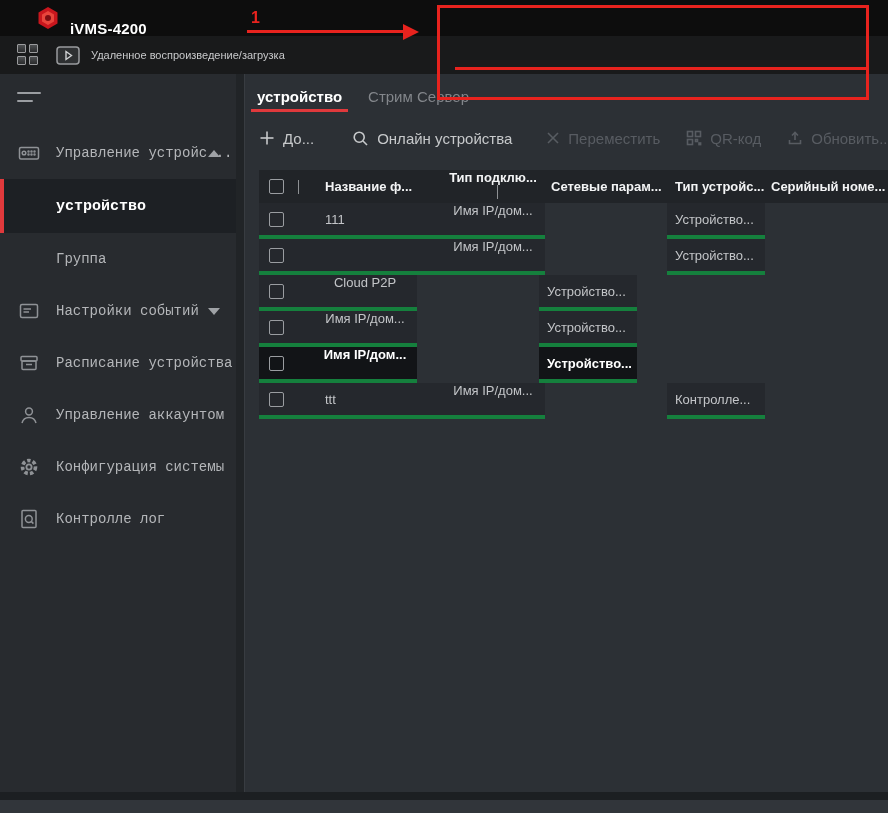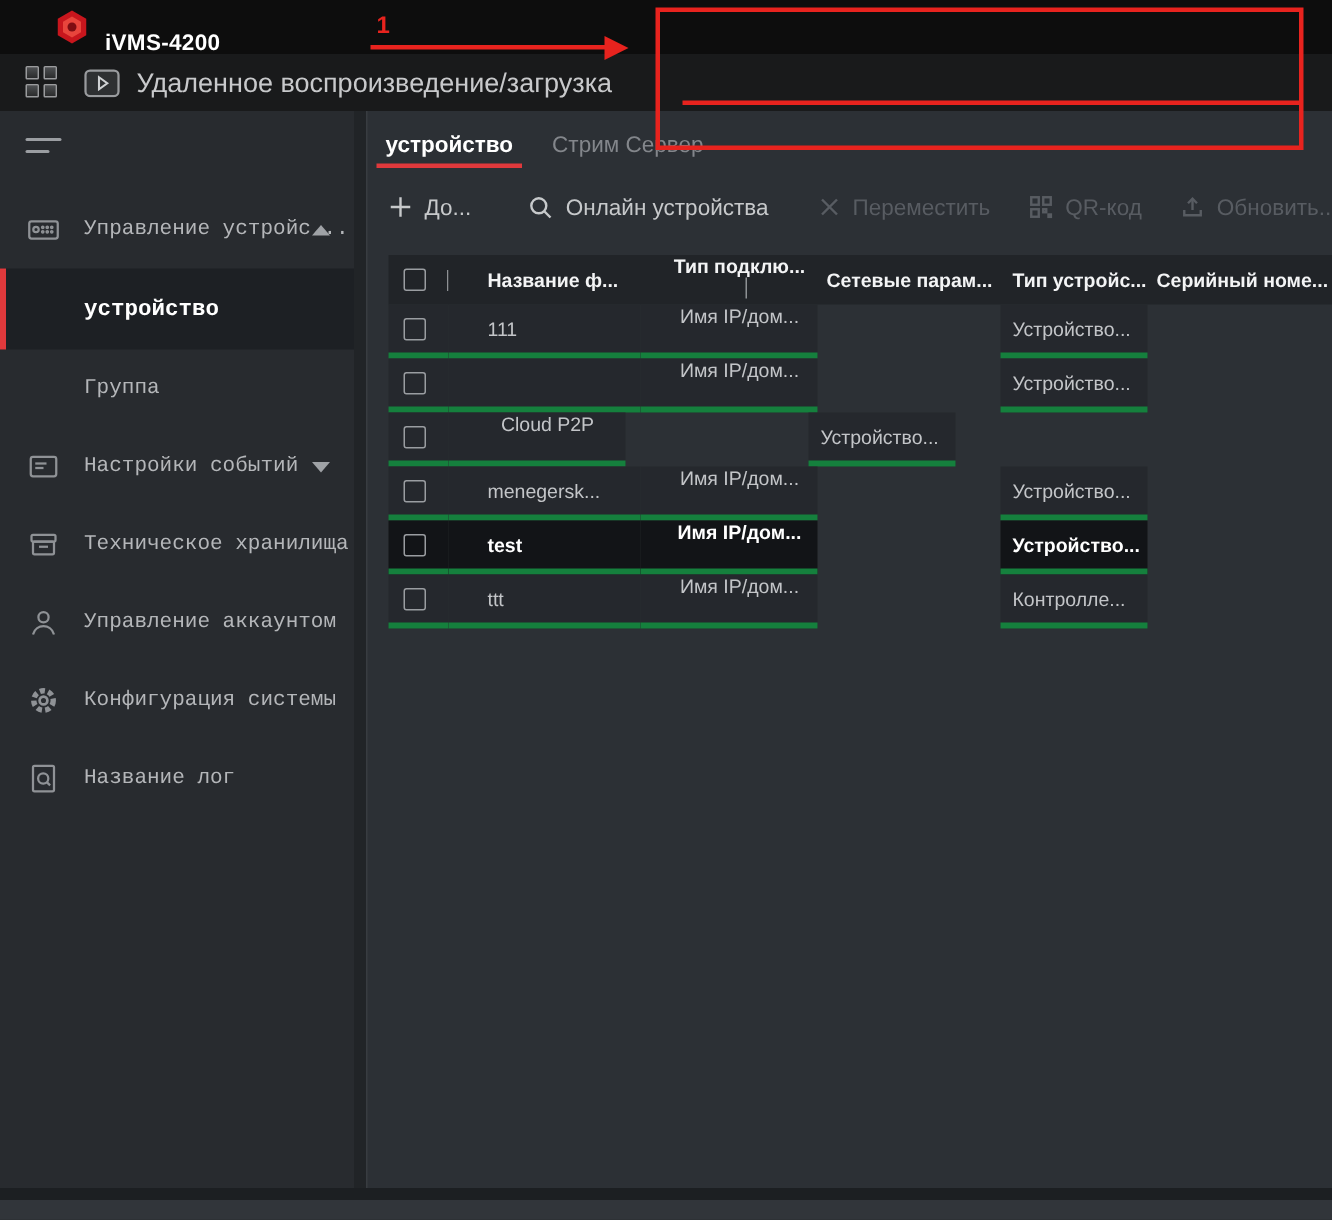--- a/index.html
+++ b/index.html
@@ -10,21 +10,21 @@
   .titlebar { position:absolute; left:0; top:0; width:888px; height:36px; background:#0d0d0d;
               display:flex; align-items:center; padding-left:36px; }
   .app-title { color:#fff; font-size:15px; font-weight:bold; margin-left:10px; letter-spacing:.2px;margin-top:20px; }
 
   
   .tabbar { position:absolute; left:0; top:36px; width:888px; height:38px; background:#191a1b; }
   .grid-icon { position:absolute; left:17px; top:8px; width:22px; height:22px;
                display:grid; grid-template-columns:9px 9px; grid-template-rows:9px 9px; gap:3px; }
   .grid-icon span { border:1px solid #9a9b9d; background:linear-gradient(#4e5052,#2a2b2c); border-radius:1px; }
   .home-tab { position:absolute; left:56px; top:4px; height:30px; display:flex; align-items:center; gap:11px; }
-  .home-tab .label { color:#c8c9cb; font-size:18px; }
+  .home-tab .label { color:#c8c9cb; font-size:11px; }
   .active-tab { position:absolute; left:455px; top:40px; width:400px; height:28px; background:#3d3d3e;
                 display:flex; align-items:center; padding:0 9px; gap:10px; }
   .active-tab .label { color:#ffffff; font-size:15px; font-weight:bold; flex:1; white-space:nowrap; overflow:hidden; }
   .partial-icon { position:absolute; left:879px; top:46px; width:12px; height:20px;
                   border:2px solid #e9eaeb; border-right:none; border-radius:3px 0 0 3px; }
 
   
   .body { position:absolute; left:0; top:74px; width:888px; height:718px; display:flex; }
   .sidebar { width:236px; background:#282b2f; position:relative; flex-shrink:0;font-family:Liberation Mono, monospace; }
   .gutter { width:8px; background:#212427; flex-shrink:0; }
@@ -194,21 +194,21 @@
         </div>
 
         <div class="side-item">
           <span class="icn">
             <svg class="sicon" width="22" height="22" viewBox="0 0 22 22">
               <rect x="3" y="4.5" width="16" height="4.5" rx="1"></rect>
               <rect x="4" y="9" width="14" height="8.5" rx="1"></rect>
               <line x1="8" y1="12.5" x2="14" y2="12.5"></line>
             </svg>
           </span>
-          <span>Техническое хранилища</span>
+          <span>Расписание устройства</span>
         </div>
 
         <div class="side-item">
           <span class="icn">
             <svg class="sicon" width="22" height="22" viewBox="0 0 22 22">
               <circle cx="11" cy="7.5" r="3.4"></circle>
               <path d="M4 19c1-4 4.2-5.6 7-5.6s6 1.6 7 5.6"></path>
             </svg>
           </span>
           <span>Управление аккаунтом</span>
@@ -225,21 +225,21 @@
         </div>
 
         <div class="side-item">
           <span class="icn">
             <svg class="sicon" width="22" height="22" viewBox="0 0 22 22">
               <rect x="4" y="2.5" width="14" height="17" rx="1"></rect>
               <circle cx="10.8" cy="11" r="3.4"></circle>
               <line x1="13.2" y1="13.4" x2="15.4" y2="15.6"></line>
             </svg>
           </span>
-          <span>Название лог</span>
+          <span>Контролле лог</span>
         </div>
 
       </div>
     </div>
 
     <div class="gutter"></div>
 
     <div class="panel">
 
       <div class="page-tabs">
@@ -344,31 +344,29 @@
     </div>
     <div class="cell c-conn bgA">Cloud P2P</div>
     <div class="cell c-net"></div>
     <div class="cell c-dev bgA">Устройство...</div>
     <div class="cell c-serial"></div>
   </div>
             <div class="trow">
     <div class="cell c-check bgA">
       <span class="cb"></span>
     </div>
-    <div class="cell c-name bgA">menegersk...</div>
     <div class="cell c-conn bgA">Имя IP/дом...</div>
     <div class="cell c-net"></div>
     <div class="cell c-dev bgA">Устройство...</div>
     <div class="cell c-serial"></div>
   </div>
             <div class="trow selected">
     <div class="cell c-check bgA">
       <span class="cb"></span>
     </div>
-    <div class="cell c-name bgA">test</div>
     <div class="cell c-conn bgA">Имя IP/дом...</div>
     <div class="cell c-net"></div>
     <div class="cell c-dev bgA">Устройство...</div>
     <div class="cell c-serial"></div>
   </div>
             <div class="trow">
     <div class="cell c-check bgA">
       <span class="cb"></span>
     </div>
     <div class="cell c-name bgA">ttt</div>

